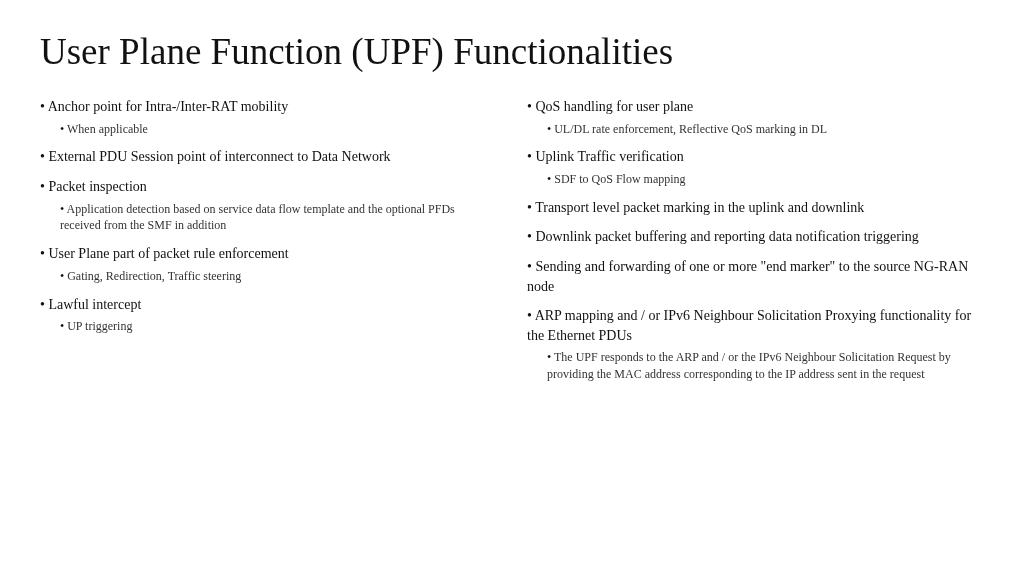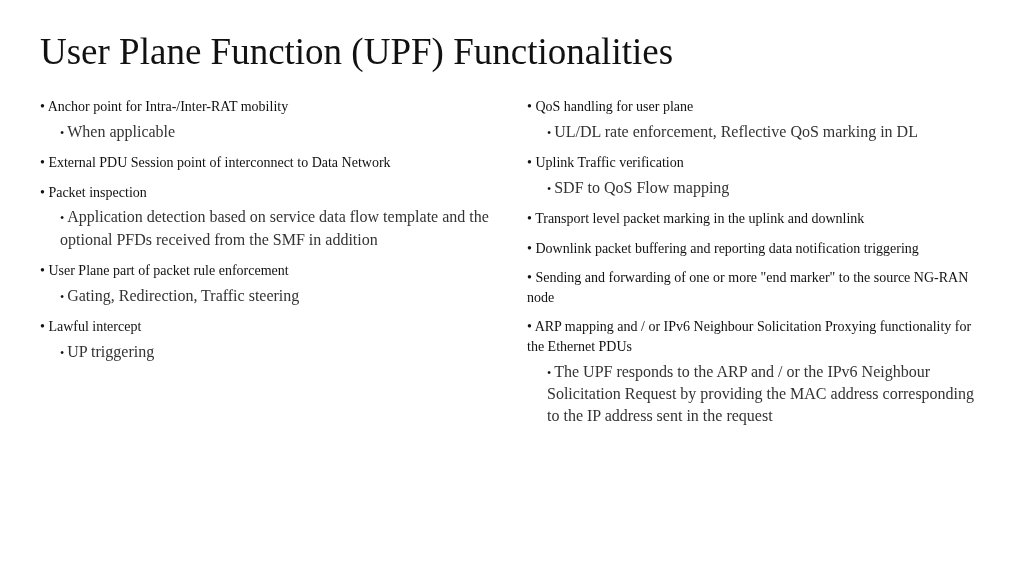--- a/index.html
+++ b/index.html
@@ -48,21 +48,21 @@
       margin-left: 20px;
     }
     ul.sub > li {
       margin-bottom: 4px;
     }
     ul.sub > li::before {
       content: "•  ";
       font-size: 12px;
     }
     ul.sub > li span {
-      font-size: 16px;
+      font-size: 12px;
       line-height: 1.4;
       color: #333;
     }
     .bold-item {
       font-size: 14px;
       line-height: 1.4;
     }
   </style>
 </head>
 <body>

